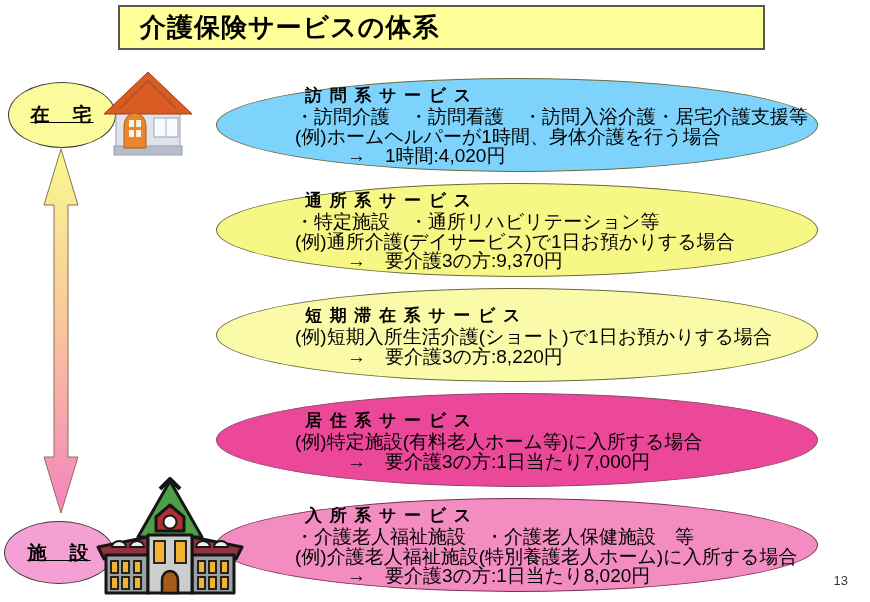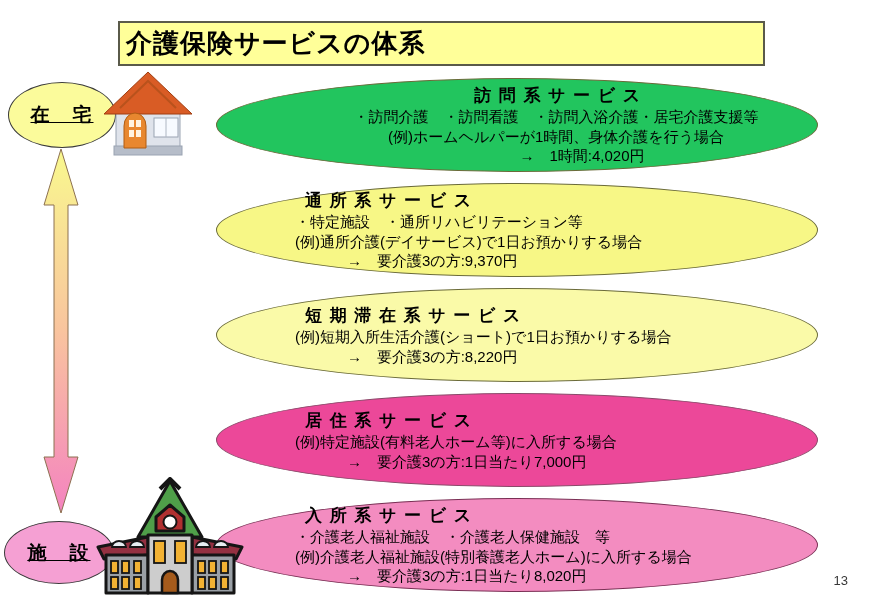--- a/index.html
+++ b/index.html
@@ -2,21 +2,21 @@
 <html><head>
 <meta charset="utf-8">
 <style>
   * { margin:0; padding:0; box-sizing:border-box; }
   body { background:#fff; font-family:"Liberation Sans","DejaVu Sans",sans-serif; }
   .canvas { position:relative; width:870px; height:602px; background:#ffffff; overflow:hidden; }
 
   .title-box {
     position:absolute; left:118px; top:5px; width:647px; height:45px;
     background:#ffff99; border:2px solid #5a5a4a;
-    display:flex; align-items:center; padding-left:6px;margin-top:16px;
+    display:flex; align-items:center; padding-left:20px;
   }
   .title-box span { font-size:26px; font-weight:bold; color:#000; letter-spacing:1px; }
 
   .side-ellipse {
     position:absolute; border-radius:50%;
     display:flex; align-items:center; justify-content:center;
     font-size:19px; font-weight:bold; color:#000; letter-spacing:2px;
     border:1px solid #3a3a3a;
     text-decoration:underline;
   }
@@ -28,21 +28,21 @@
   .building-icon { left:96px; top:477px; z-index:3; }
   .updown-arrow { left:42px; top:149px; z-index:0; }
 
   .bubble {
     position:absolute; left:216px; width:602px; height:94px;
     border-radius:50%;
     display:flex; flex-direction:column; justify-content:center;
     padding-left:78px; color:#000; z-index:2;
   }
   .bubble .heading { font-size:17px; font-weight:bold; letter-spacing:0.45em; line-height:23px; margin-left:10px; }
-  .bubble .line { font-size:15px; line-height:19.5px; }
+  .bubble .line { font-size:19px; line-height:19.5px; }
   .bubble .arrow-line { margin-left:52px; }
   .b1 { top:78px;  border:1px solid #6b6b3a; }
   .b2 { top:183px; border:1px solid #6b6b3a; }
   .b3 { top:288px; border:1px solid #6b6b3a; }
   .b4 { top:393px; border:1px solid #8a4a6a; }
   .b5 { top:498px; border:1px solid #7a3055; }
 
   .page-number { position:absolute; right:22px; bottom:14px; font-size:13px; color:#383838; }
 </style>
 </head>
@@ -115,21 +115,21 @@
       <rect x="102" y="100" width="7" height="12" fill="#f2b233"></rect>
       <rect x="113" y="100" width="7" height="12" fill="#f2b233"></rect>
       <rect x="125" y="100" width="7" height="12" fill="#f2b233"></rect>
       <path d="M16,70 a7,6 0 0 1 14,0 z" fill="#e8eef2"></path>
       <path d="M34,70 a7,6 0 0 1 14,0 z" fill="#e8eef2"></path>
       <path d="M100,70 a7,6 0 0 1 14,0 z" fill="#e8eef2"></path>
       <path d="M118,70 a7,6 0 0 1 14,0 z" fill="#e8eef2"></path>
     </g>
   </svg>
 
-  <div class="bubble b1" style="background: #22c55e; text-align: center;">
+  <div class="bubble b1" style="background: #7dd3fc;">
     <div class="heading">訪問系サービス</div>
     <div class="line">・訪問介護　・訪問看護　・訪問入浴介護・居宅介護支援等</div>
     <div class="line">(例)ホームヘルパーが1時間、身体介護を行う場合</div>
     <div class="line arrow-line">→　1時間:4,020円</div>
   </div>
 
   <div class="bubble b2" style="background: rgb(247, 247, 134);">
     <div class="heading">通所系サービス</div>
     <div class="line">・特定施設　・通所リハビリテーション等</div>
     <div class="line">(例)通所介護(デイサービス)で1日お預かりする場合</div>

